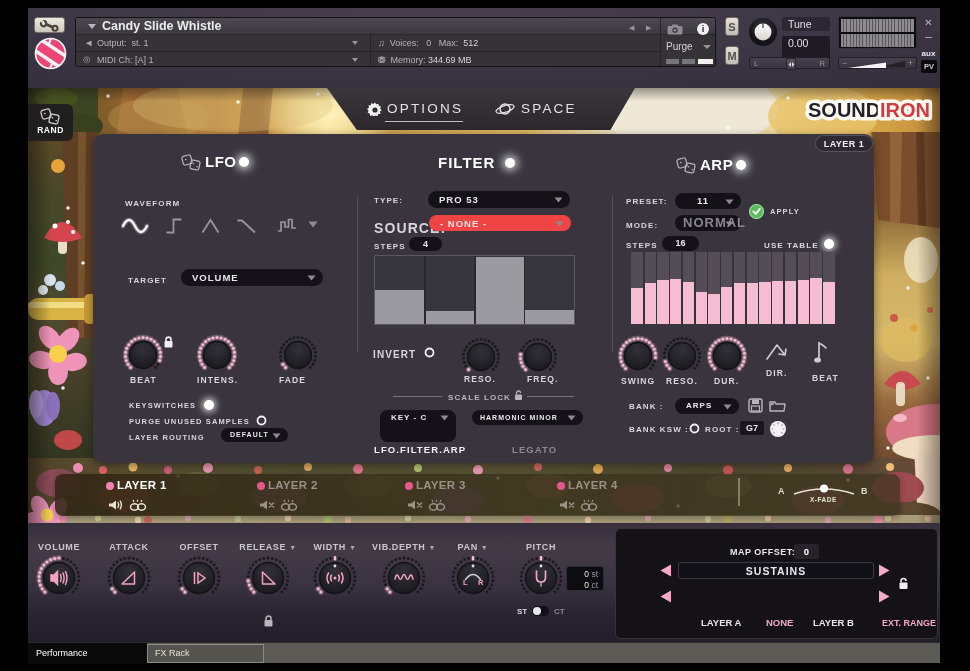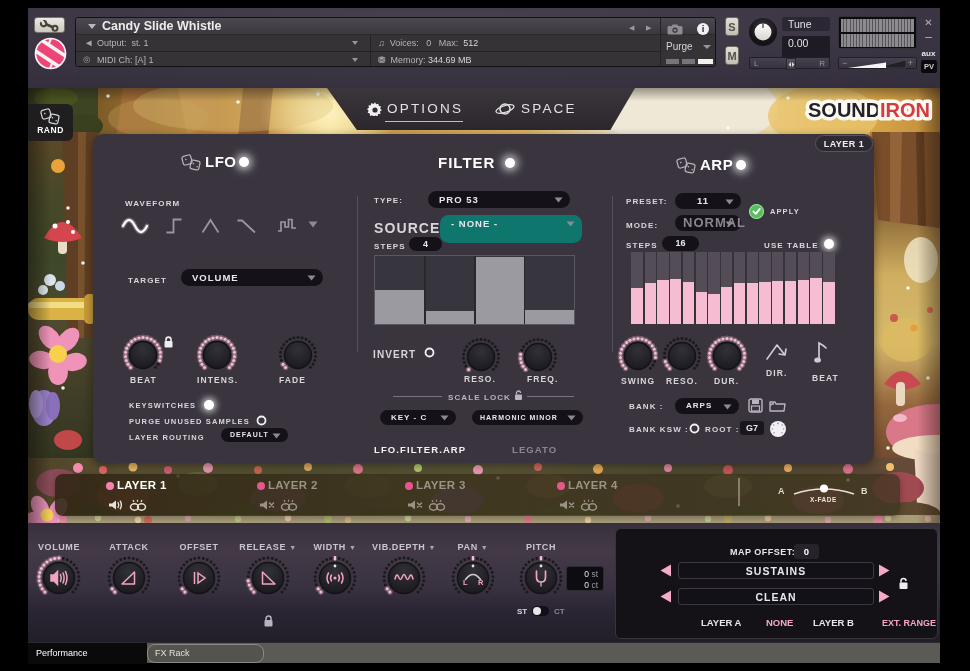--- a/index.html
+++ b/index.html
@@ -22,21 +22,21 @@
 #panel{left:65px;top:46px;width:781px;height:329px;background:#39343e;border-radius:10px;box-shadow:0 3px 10px rgba(10,8,12,0.45);}
 #layerbar{left:27px;top:386px;width:845px;height:42px;border-radius:8px;box-shadow:0 2px 6px rgba(10,8,12,0.3);
  background:linear-gradient(90deg,rgba(48,38,20,0.88),rgba(56,46,26,0.80) 40%,rgba(60,52,30,0.74));}
 
 #footer{position:absolute;left:0;top:515px;width:912px;height:119px;
  background:linear-gradient(180deg,#37303c 0%,#443a46 22%,#3b3342 50%,#2a2532 75%,#211e29 100%);}
 #fpanel{position:absolute;left:587px;top:5px;width:323px;height:111px;background:#141217;border:1px solid #38343d;border-radius:6px;}
 
 #tabbar{position:absolute;left:0;top:634px;width:912px;height:21px;background:#5b5a55;border-top:1px solid #2a2a2e;}
 #perftab{position:absolute;left:0;top:0;width:119px;height:21px;background:#0a0a0a;color:#fff;font-size:9px;line-height:20px;padding-left:8px;}
-#fxtab{position:absolute;left:119px;top:1px;width:117px;height:19px;background:#54534d;border:1px solid #8b8a84;border-radius:8px;color:#e2e1dc;font-size:9px;line-height:17px;padding-left:7px;}
+#fxtab{position:absolute;left:119px;top:1px;width:117px;height:19px;background:#54534d;border:1px solid #8b8a84;border-radius:0;color:#e2e1dc;font-size:9px;line-height:17px;padding-left:7px;}
 </style>
 </head>
 <body>
 <div id="stage">
  <div id="frame">
   <div id="header">
         <div style="position: absolute; left: 6px; top: 9px; width: 31px; height: 16px; background: linear-gradient(rgb(236, 233, 227), rgb(204, 200, 192)); border-radius: 3px; border: 1px solid rgb(118, 115, 107);"></div>
         <div style="position: absolute; left: 11px; top: 11.5px;">
           <svg style="display:block" width="21" height="12" viewBox="0 0 21 12">
             <g stroke="#474439" fill="none">
@@ -686,21 +686,21 @@
           <div style="position: absolute; left: 281px; top: 62px; color: rgb(217, 213, 220); font-size: 8px; font-weight: bold; letter-spacing: 1.1px; white-space: nowrap;">TYPE:</div>
           <div style="position: absolute; left: 335px; top: 57px; width: 142px; height: 17px; background: rgb(20, 18, 24); border-radius: 8.5px;">
             <div style="position: absolute; left: 11px; top: 0px; color: rgb(233, 231, 237); font-size: 9.5px; font-weight: bold; letter-spacing: 1px; line-height: 17px; white-space: nowrap;">PRO 53</div>
             <div style="position: absolute; right: 7px; top: 6px;">
               <svg style="display:block" width="9" height="6" viewBox="0 0 9 6">
                 <path d="M0.5 0.5 L8.5 0.5 L4.5 5.5 Z" fill="#8d8a95"></path>
               </svg>
             </div>
           </div>
           <div style="position: absolute; left: 281px; top: 86px; color: rgb(217, 213, 220); font-size: 14px; font-weight: bold; letter-spacing: 1.1px; white-space: nowrap;">SOURCE:</div>
-          <div style="position: absolute; left: 347px; top: 81px; width: 142px; height: 28px; background: #0f766e; border-radius: 8.5px;">
+          <div style="position: absolute; left: 336px; top: 81px; width: 142px; height: 16px; background: #ef4444; border-radius: 8.5px;">
             <div style="position: absolute; left: 11px; top: 0px; color: rgb(233, 231, 237); font-size: 9.5px; font-weight: bold; letter-spacing: 1px; line-height: 17px; white-space: nowrap;">- NONE -</div>
             <div style="position: absolute; right: 7px; top: 6px;">
               <svg style="display:block" width="9" height="6" viewBox="0 0 9 6">
                 <path d="M0.5 0.5 L8.5 0.5 L4.5 5.5 Z" fill="#8d8a95"></path>
               </svg>
             </div>
           </div>
           <div style="position: absolute; left: 281px; top: 108px; color: rgb(217, 213, 220); font-size: 8px; font-weight: bold; letter-spacing: 1.1px; white-space: nowrap;">STEPS</div>
           <div style="position: absolute; left: 316px; top: 103px; width: 33px; height: 14px; background: rgb(20, 18, 24); border-radius: 7px; color: rgb(233, 231, 237); font-size: 9px; font-weight: bold; text-align: center; line-height: 14px;">4</div>
           <div style="position: absolute; left: 281px; top: 121px; width: 201px; height: 70px; background: rgb(55, 53, 61); border: 1px solid rgb(90, 86, 98);">
@@ -794,21 +794,21 @@
           <div style="position: absolute; left: 434px; top: 240px; color: rgb(217, 213, 220); font-size: 8.5px; font-weight: bold; letter-spacing: 1.1px; white-space: nowrap;">FREQ.</div>
           <div style="position: absolute; left: 300px; top: 262px; width: 49px; height: 1px; background: rgb(120, 116, 128);"></div>
           <div style="position: absolute; left: 434px; top: 262px; width: 47px; height: 1px; background: rgb(120, 116, 128);"></div>
           <div style="position: absolute; left: 355px; top: 259px; color: rgb(185, 181, 191); font-size: 8px; font-weight: bold; letter-spacing: 1.1px; white-space: nowrap;">SCALE LOCK</div>
           <div style="position: absolute; left: 421px; top: 256px;">
             <svg style="display:block" width="9" height="11" viewBox="0 0 9 11">
               <rect x="1" y="4.5" width="7" height="5.5" rx="1" fill="#b9b5bf"></rect>
               <path d="M2.5 4.5 V3 a2 2 0 0 1 4 0" fill="none" stroke="#b9b5bf" stroke-width="1.3"></path>
             </svg>
           </div>
-          <div style="position: absolute; left: 287px; top: 276px; width: 76px; height: 15px; background: rgb(20, 18, 24); border-radius: 7.5px;">
+          <div style="position: absolute; left: 287px; top: 276px; width: 76px; height: 32px; background: rgb(20, 18, 24); border-radius: 7.5px;">
             <div style="position: absolute; left: 11px; top: 0px; color: rgb(233, 231, 237); font-size: 8px; font-weight: bold; letter-spacing: 1px; line-height: 15px; white-space: nowrap;">KEY - C</div>
             <div style="position: absolute; right: 7px; top: 5px;">
               <svg style="display:block" width="9" height="6" viewBox="0 0 9 6">
                 <path d="M0.5 0.5 L8.5 0.5 L4.5 5.5 Z" fill="#8d8a95"></path>
               </svg>
             </div>
           </div>
           <div style="position: absolute; left: 379px; top: 276px; width: 111px; height: 15px; background: rgb(20, 18, 24); border-radius: 7.5px;">
             <div style="position: absolute; left: 8px; top: 0px; color: rgb(233, 231, 237); font-size: 7px; font-weight: bold; letter-spacing: 1px; line-height: 15px; white-space: nowrap;">HARMONIC MINOR</div>
             <div style="position: absolute; right: 7px; top: 5px;">
@@ -1110,21 +1110,20 @@
           <div style="position: absolute; left: 262px; top: 35px;">
             <svg style="display:block" width="12" height="13" viewBox="0 0 12 13">
               <path d="M1 0.5 L1 12.5 L11.5 6.5 Z" fill="#f4aac8"></path>
             </svg>
           </div>
           <div style="position: absolute; left: 44px; top: 61px;">
             <svg style="display:block" width="12" height="13" viewBox="0 0 12 13">
               <path d="M11 0.5 L11 12.5 L0.5 6.5 Z" fill="#f4aac8"></path>
             </svg>
           </div>
-          <div style="position: absolute; left: 62px; top: 59px; width: 196px; height: 17px; background: rgb(19, 17, 24); border: 1px solid rgb(60, 57, 68); border-radius: 3px; color: rgb(233, 231, 237); font-size: 10.5px; font-weight: bold; letter-spacing: 1px; text-align: center; line-height: 16px;">CLEAN</div>
           <div style="position: absolute; left: 262px; top: 61px;">
             <svg style="display:block" width="12" height="13" viewBox="0 0 12 13">
               <path d="M1 0.5 L1 12.5 L11.5 6.5 Z" fill="#f4aac8"></path>
             </svg>
           </div>
           <div style="position: absolute; left: 282px; top: 48px;">
             <svg style="display:block" width="11" height="13" viewBox="0 0 11 13">
               <rect x="1.5" y="5.5" width="8" height="6.5" rx="1" fill="#efedf2"></rect>
               <path d="M3 5.5 V4 a2.5 2.5 0 0 1 5 0" fill="none" stroke="#efedf2" stroke-width="1.5"></path>
             </svg>

